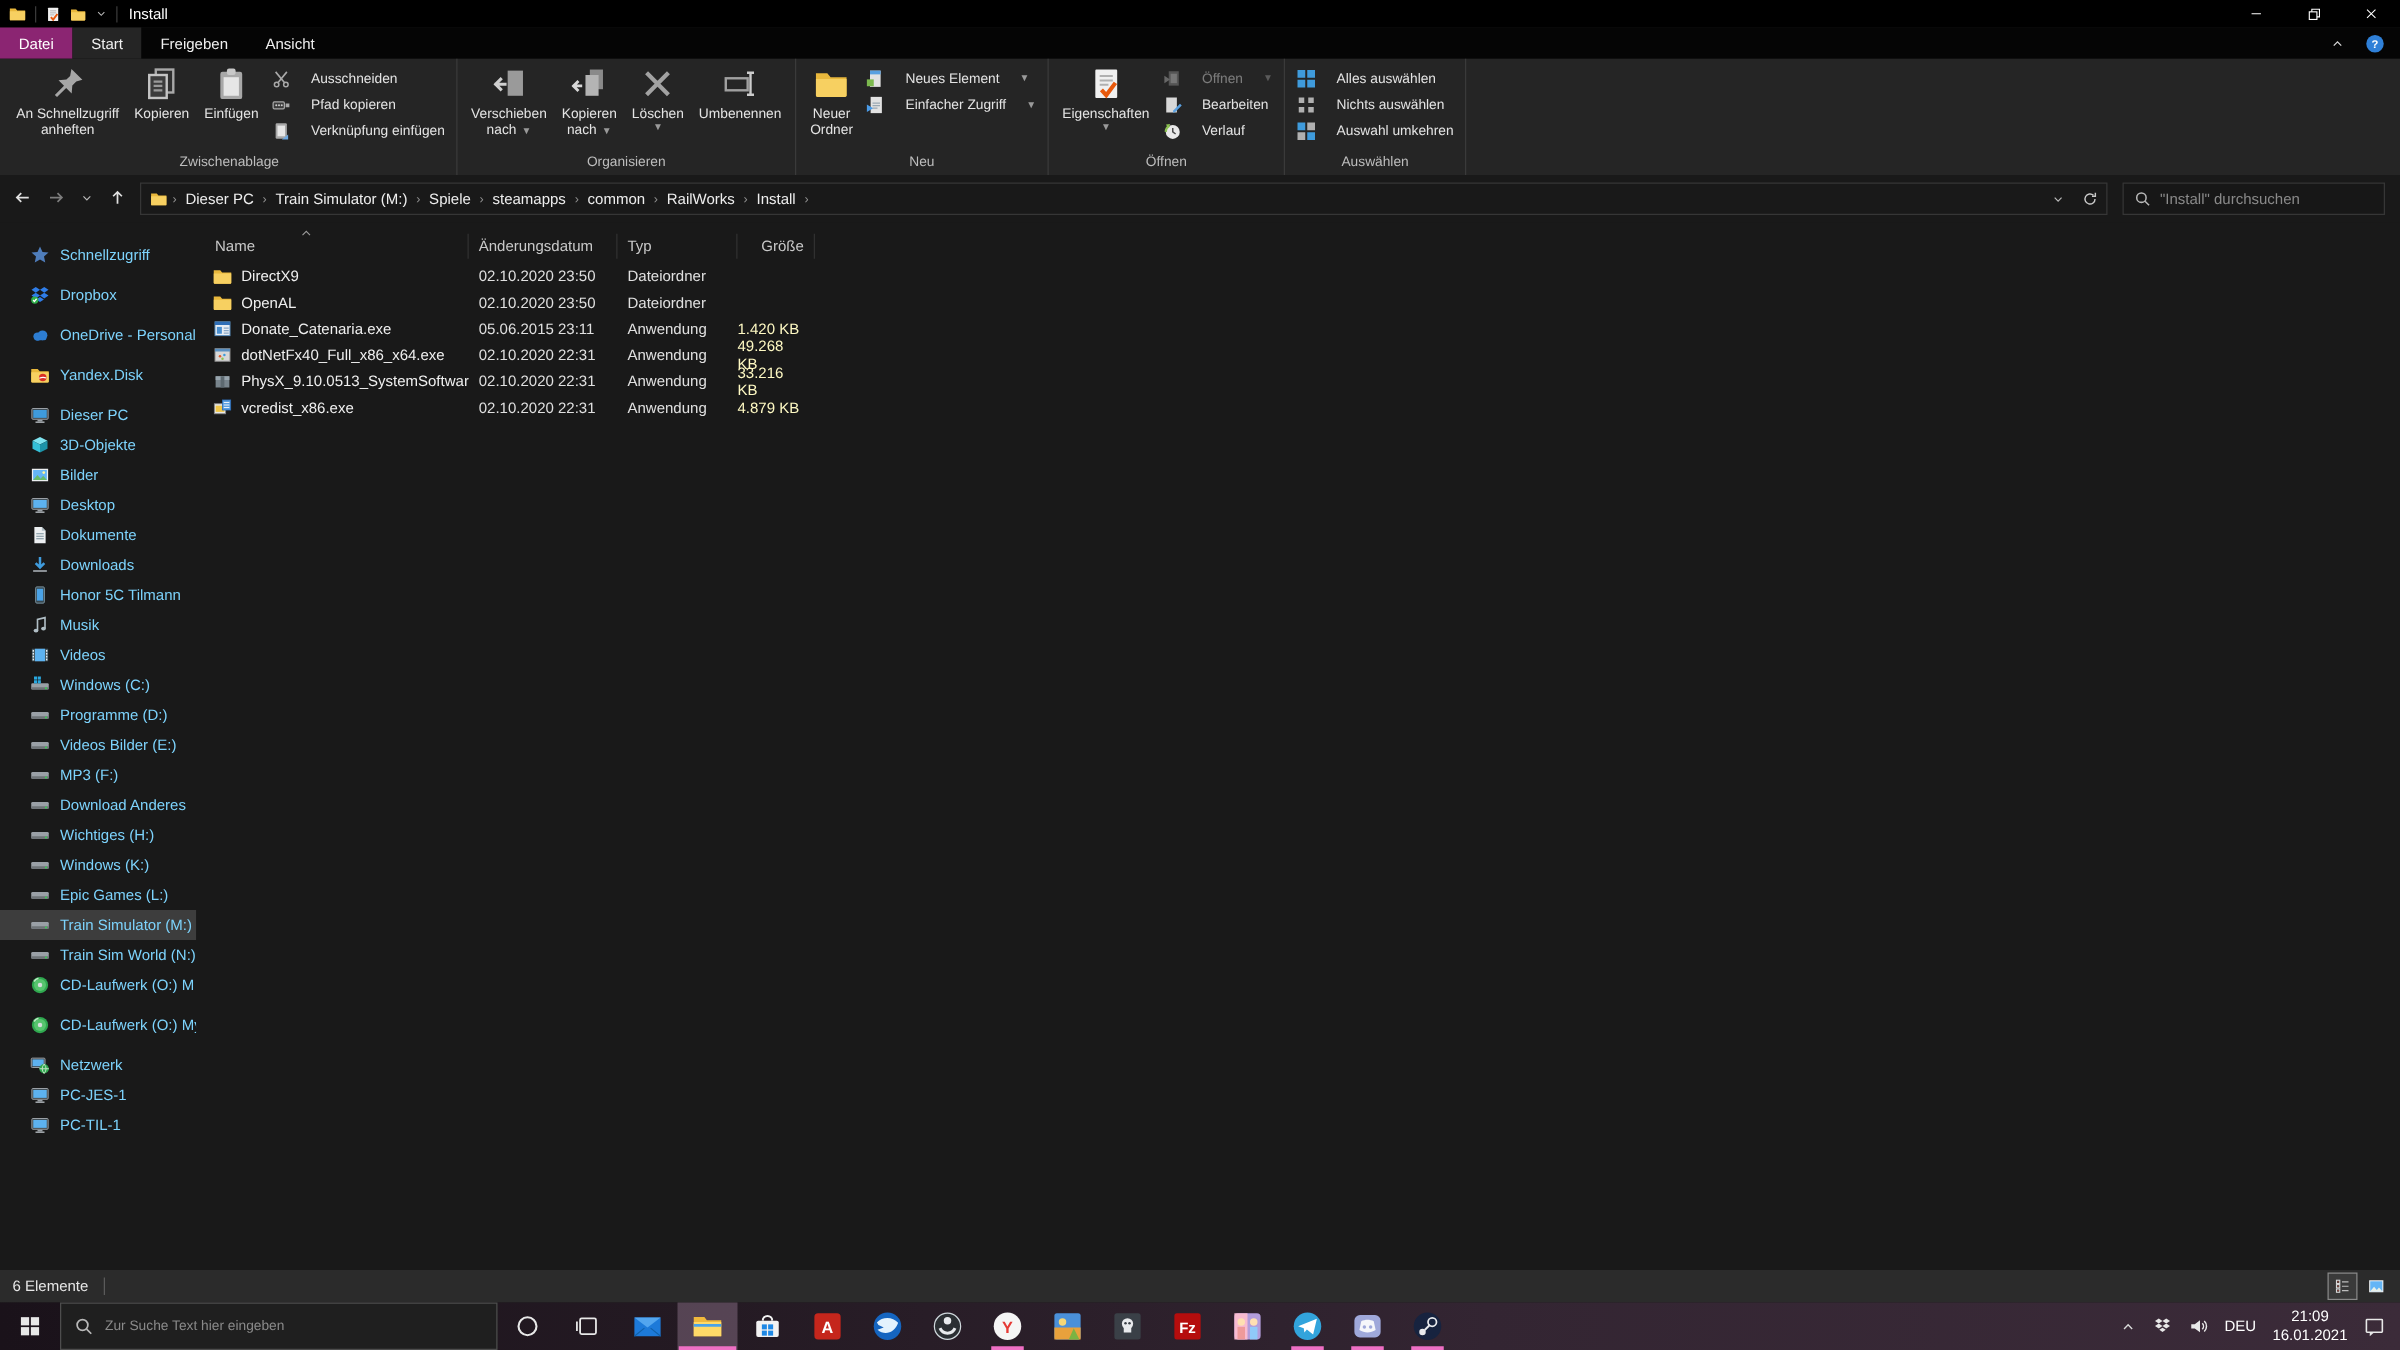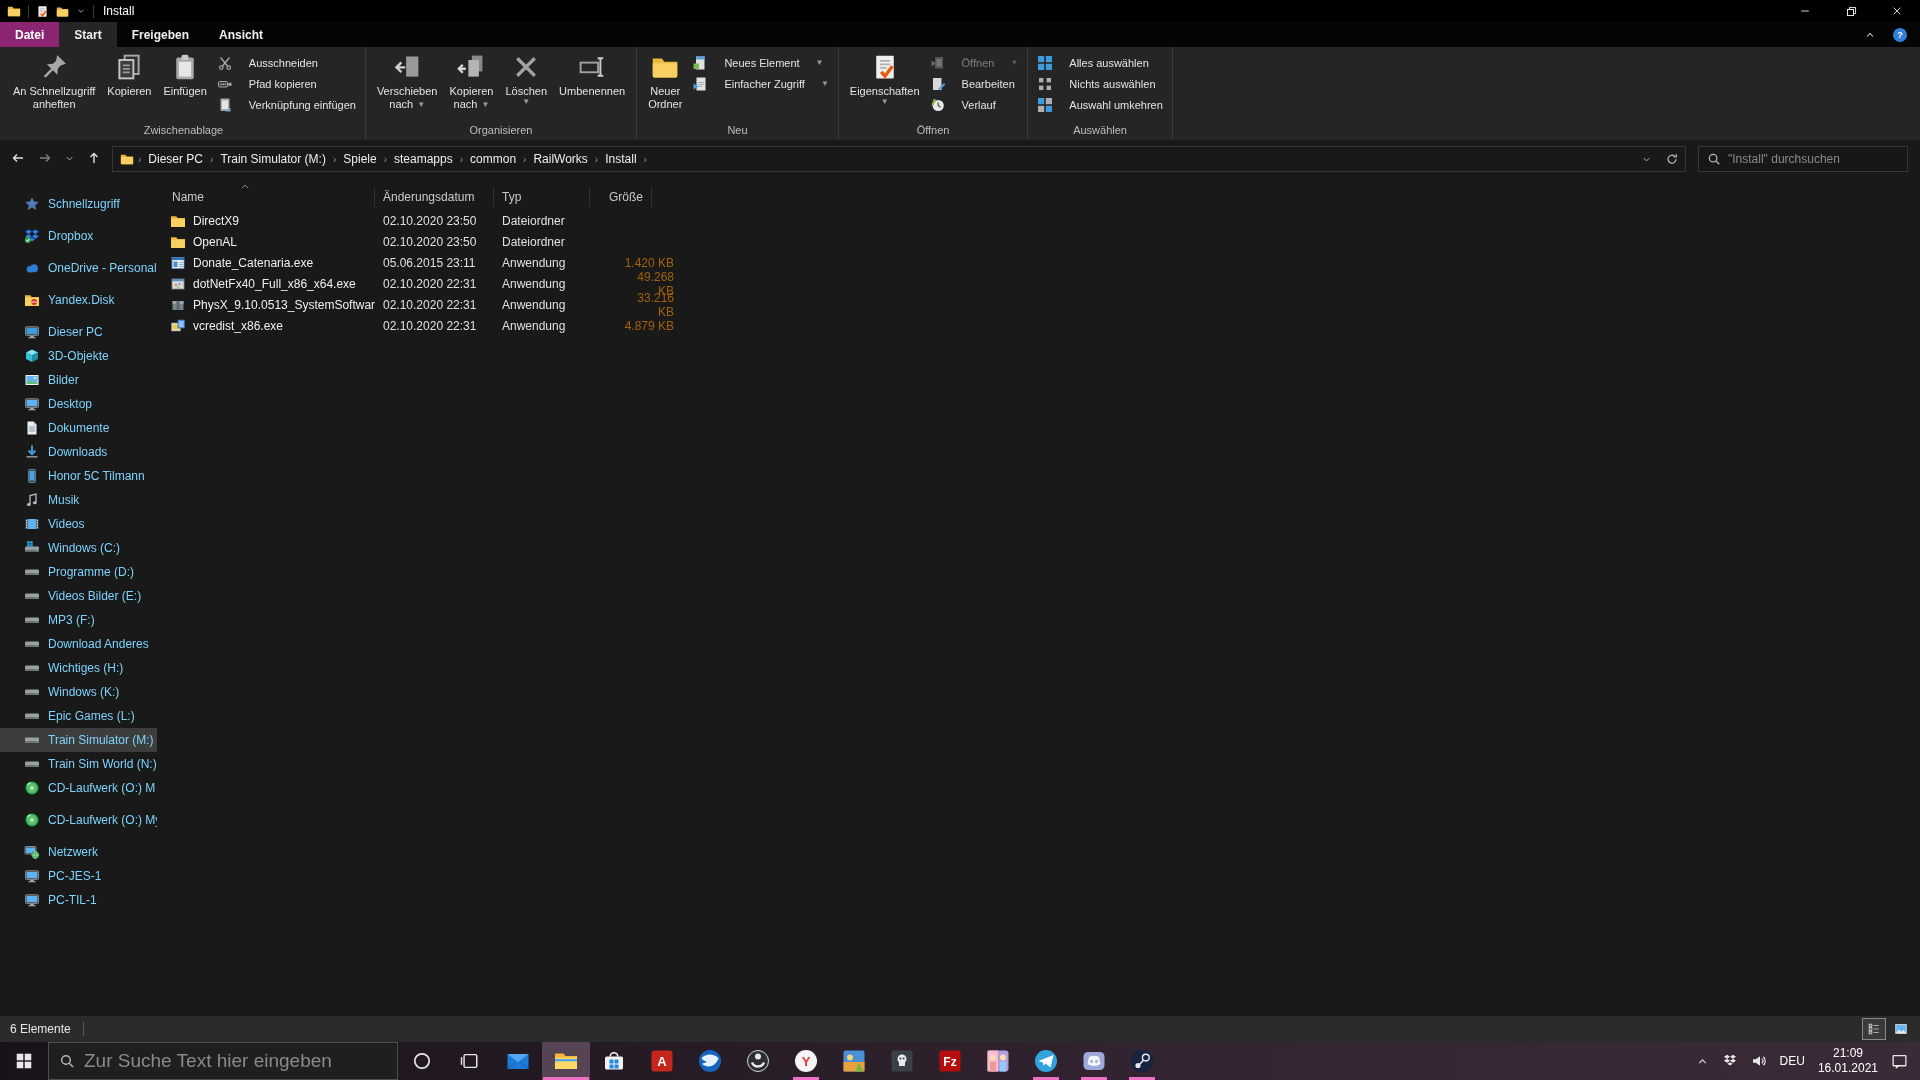--- a/index.html
+++ b/index.html
@@ -62,35 +62,35 @@
   .colcell{height:20px;display:flex;align-items:center;border-right:1px solid #303030;padding-left:8px;position:relative;}
   .col-0{width:218px;padding-left:15px;}
   .col-1{width:119px;}
   .col-2{width:96px;}
   .col-3{width:62px;justify-content:flex-end;padding-right:8px;}
   .sortcaret{position:absolute;left:82px;top:-6px;}
   .row{display:flex;height:21px;align-items:center;font-size:12px;}
   .cell-name{width:218px;display:flex;align-items:center;padding-left:13px;gap:7px;white-space:nowrap;overflow:hidden;color:#f0f0f0;}
   .cell-date{width:119px;padding-left:8px;color:#e0e0e0;}
   .cell-type{width:96px;padding-left:8px;color:#e0e0e0;}
-  .cell-size{width:62px;text-align:right;padding-right:8px;color:#a16207;margin-left:30px;}
+  .cell-size{width:62px;text-align:left;padding-right:8px;color:#fef9c3;}
   .ficon{width:16px;height:16px;flex:none;}
 
   
   #statusbar{position:absolute;top:1016px;left:0;right:0;height:26px;background:#2b2b2b;display:flex;align-items:center;font-size:12px;color:#e6e6e6;padding-left:10px;}
   .sb-sep{width:1px;height:14px;background:#5a5a5a;margin-left:12px;}
   .sb-right{margin-left:auto;display:flex;gap:5px;padding-right:8px;}
   .viewbtn{width:22px;height:20px;display:flex;align-items:center;justify-content:center;}
   .viewbtn.sel{background:#3a3a3a;outline:1px solid #8a8a8a;}
 
   
   #taskbar{position:absolute;top:1042px;left:0;right:0;height:38px;background:linear-gradient(90deg,#1a121a 0%,#241a23 30%,#332532 62%,#3b2b39 100%);display:flex;align-items:stretch;}
   .tb-start{width:48px;display:flex;align-items:center;justify-content:center;flex:none;}
   #tbsearch{width:350px;flex:none;display:flex;align-items:center;gap:9px;background:#1f1f1f;border:1px solid #4d4d4d;padding:0 10px;}
-  #tbsearch input{font-size:19px;color:#14b8a6;}
+  #tbsearch input{font-size:11px;color:#14b8a6;}
   .tb-btn{width:48px;flex:none;display:flex;align-items:center;justify-content:center;position:relative;}
   .tb-btn.active{background:rgba(214,180,212,.28);}
   .underline{position:absolute;bottom:0;height:3px;background:#ee6fc4;}
   .underline.full{left:1px;right:1px;}
   .underline.dot{left:11px;right:11px;}
   .tb-tray{margin-left:auto;display:flex;align-items:center;gap:13px;padding-right:12px;}
   .tray-clock{font-size:12px;line-height:15px;text-align:center;color:#fff;white-space:nowrap;}
 </style>
 </head>
 <body>
@@ -145,21 +145,21 @@
         <span>
           <svg width="12" height="12" viewBox="0 0 16 16" xmlns="http://www.w3.org/2000/svg">
             <path d="M3.5 3.5l9 9M12.5 3.5l-9 9" stroke="#ffffff" stroke-width="1.1"></path>
           </svg>
         </span>
       </div>
   </div>
 </div>
 
 <div id="tabrow">
-  <div id="tabs" style="display: flex; font-weight: bold;">
+  <div id="tabs" style="display: flex;">
       <div class="tab datei">Datei</div>
       <div class="tab active">Start</div>
       <div class="tab">Freigeben</div>
       <div class="tab">Ansicht</div>
     </div>
   <div class="tabrow-right">
     <span>
         <svg width="12" height="12" viewBox="0 0 16 16" xmlns="http://www.w3.org/2000/svg">
           <path d="M4 10l4-4 4 4" stroke="#d8d8d8" stroke-width="1.4" fill="none"></path>
         </svg>

